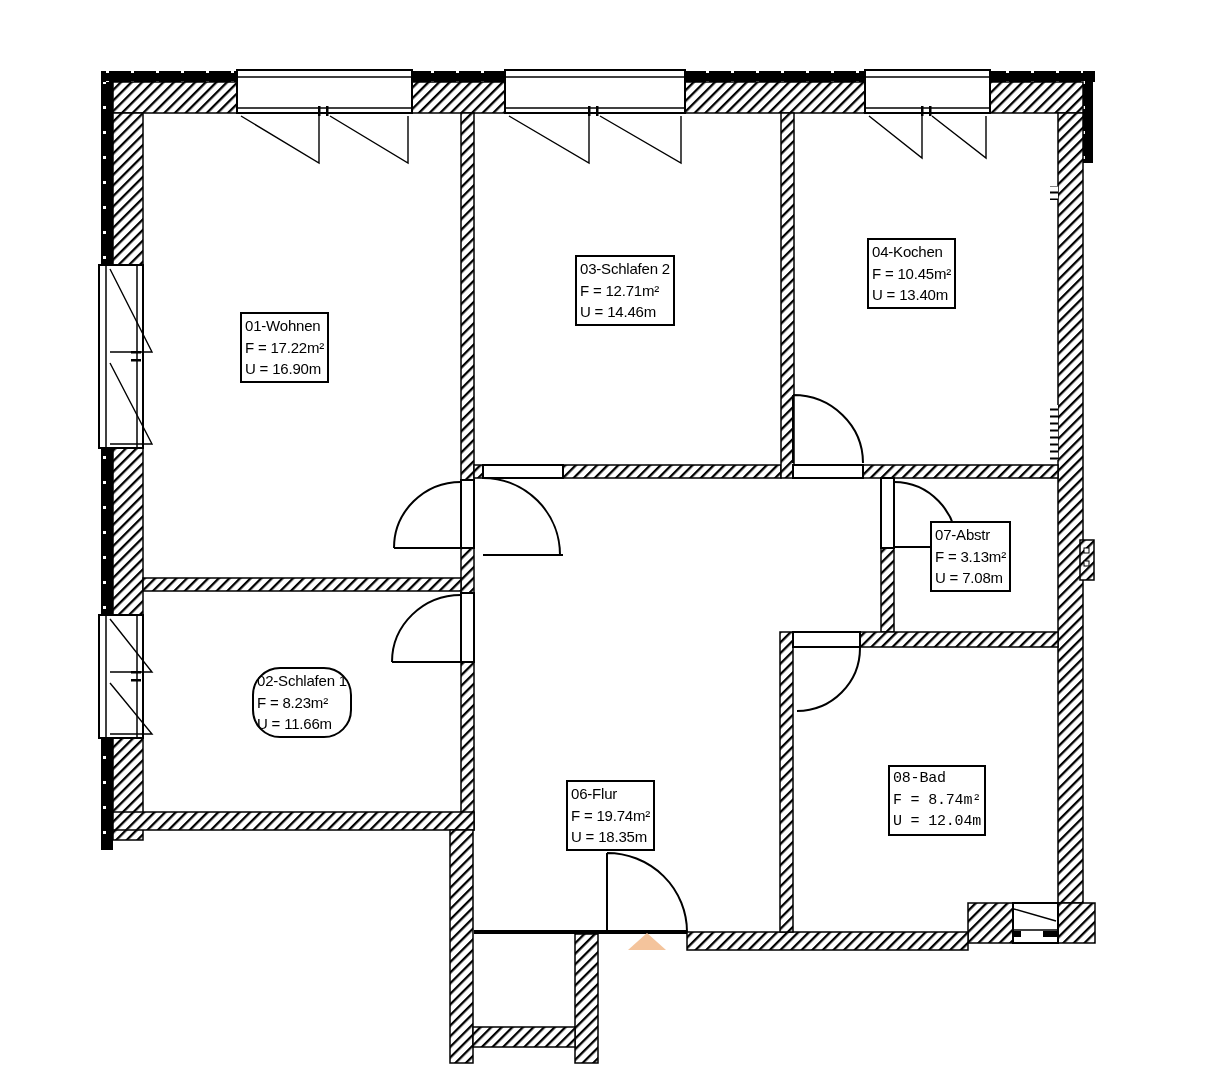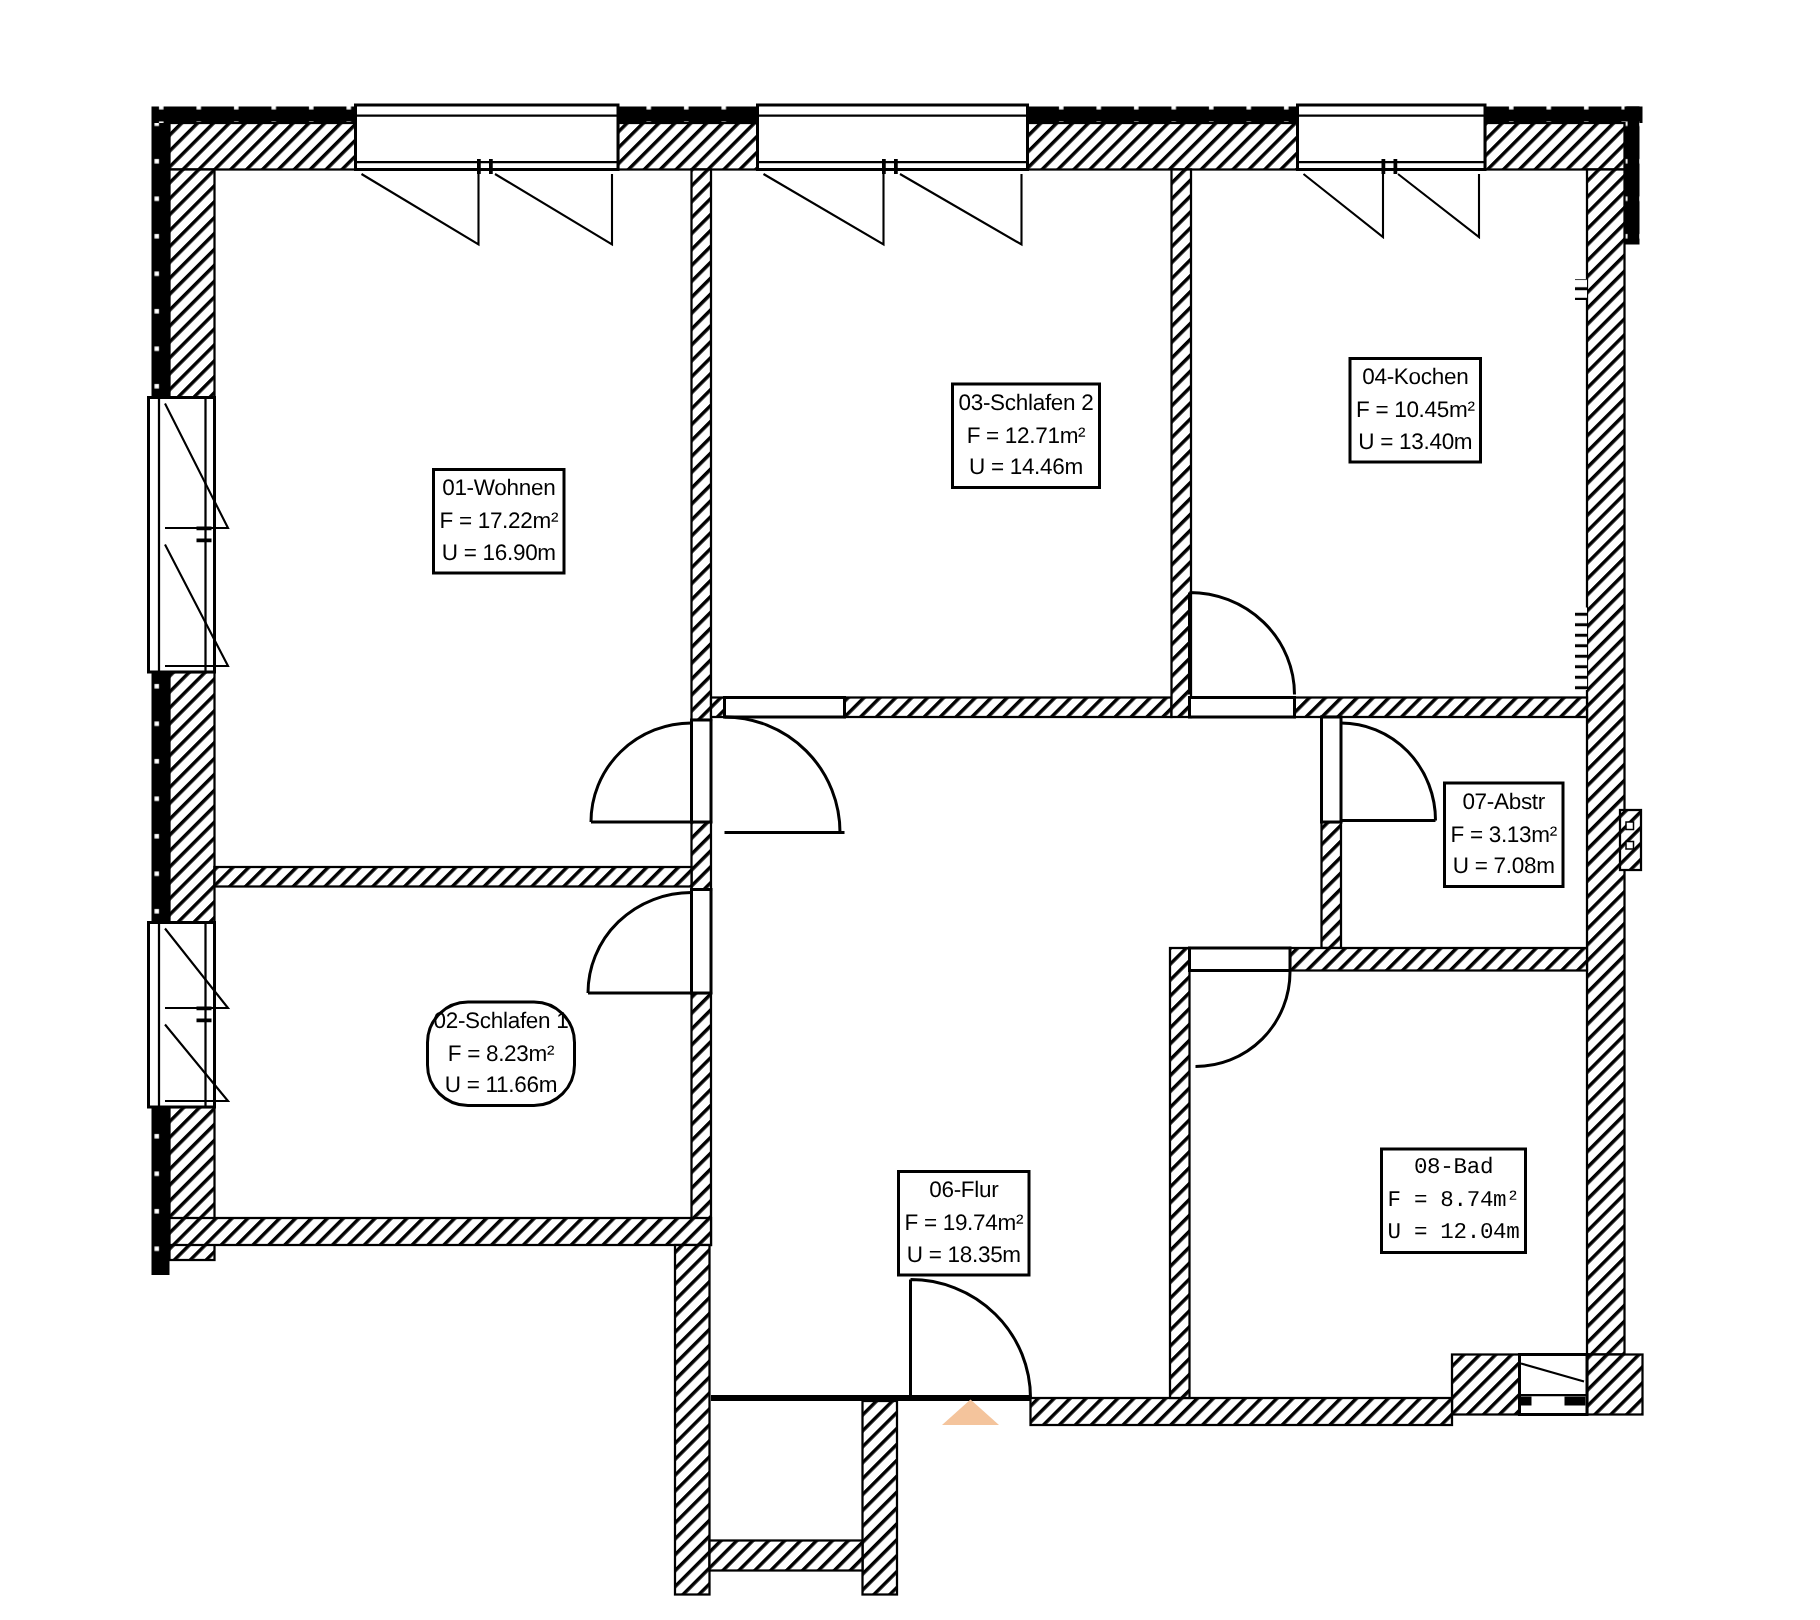--- a/index.html
+++ b/index.html
@@ -1,21 +1,21 @@
 <!DOCTYPE html>
 <html><head>
 <meta charset="utf-8">
 <style>
   html,body{margin:0;padding:0;background:#fff;}
   .plan{position:relative;width:1213px;height:1080px;background:#fff;
         font-family:"Liberation Sans",sans-serif;}
   .plan svg{position:absolute;left:0;top:0;}
   .room-label{position:absolute;background:#fff;border:2px solid #000;
-      padding:1px 3px;text-align:center;font-size:15px;line-height:21.5px;
-      color:#000;white-space:nowrap;letter-spacing:-0.2px;margin-left:32px;}
+      padding:1px 3px;text-align:left;font-size:15px;line-height:21.5px;
+      color:#000;white-space:nowrap;letter-spacing:-0.2px;}
 </style>
 </head>
 <body>
 
 <div class="plan">
 
 <svg width="1213" height="1080" viewBox="0 0 1213 1080">
   <defs>
     <pattern id="hatch" width="7.5" height="7.5" patternUnits="userSpaceOnUse" patternTransform="rotate(45)">
       <rect width="7.5" height="7.5" fill="#fff"></rect>
@@ -164,33 +164,33 @@
   </g>
 
   <g>
     <rect x="1050" y="405" width="8" height="55" fill="url(#comb)"></rect>
     <rect x="1050" y="186" width="8" height="14" fill="url(#comb)"></rect>
     <rect x="1084" y="548" width="5" height="5" fill="#fff" stroke="#000" stroke-width="1"></rect>
     <rect x="1084" y="561" width="5" height="5" fill="#fff" stroke="#000" stroke-width="1"></rect>
   </g>
 </svg>
 
-<div class="room-label" style="left:256px;top:312px;">
+<div class="room-label" style="left:240px;top:312px;">
   <div>01-Wohnen</div>
   <div>F = 17.22m²</div>
   <div>U = 16.90m</div>
 </div>
 
 <div class="room-label" style="left:252px;top:667px;border-radius:28px;">
   <div>02-Schlafen 1</div>
   <div>F = 8.23m²</div>
   <div>U = 11.66m</div>
 </div>
 
-<div class="room-label" style="left:602px;top:255px;">
+<div class="room-label" style="left:575px;top:255px;">
   <div>03-Schlafen 2</div>
   <div>F = 12.71m²</div>
   <div>U = 14.46m</div>
 </div>
 
 <div class="room-label" style="left:867px;top:238px;">
   <div>04-Kochen</div>
   <div>F = 10.45m²</div>
   <div>U = 13.40m</div>
 </div>

